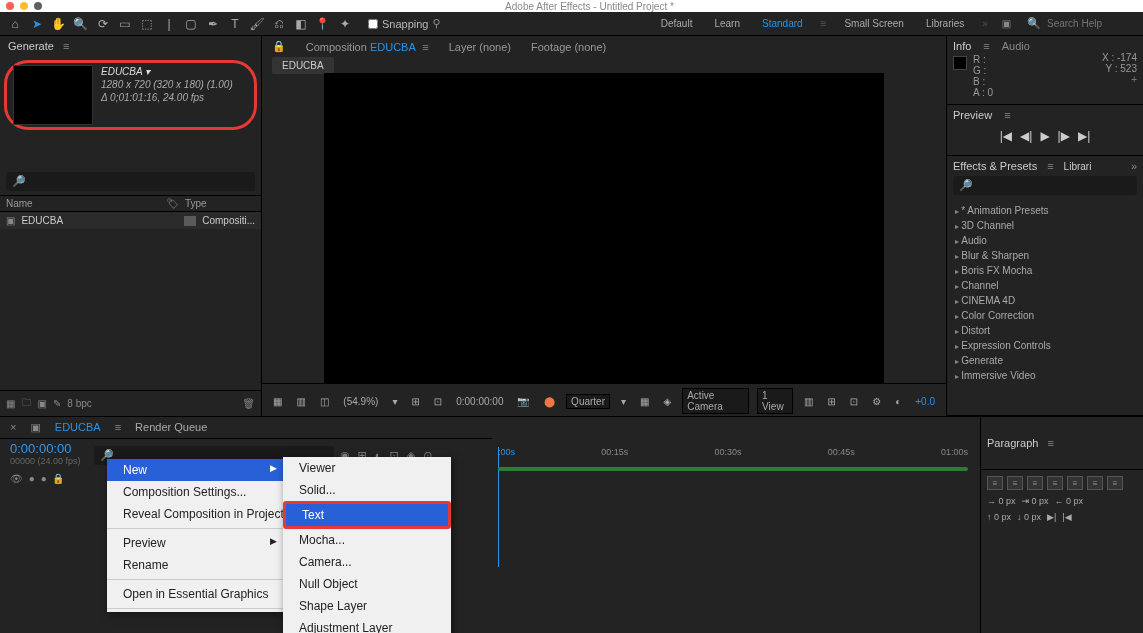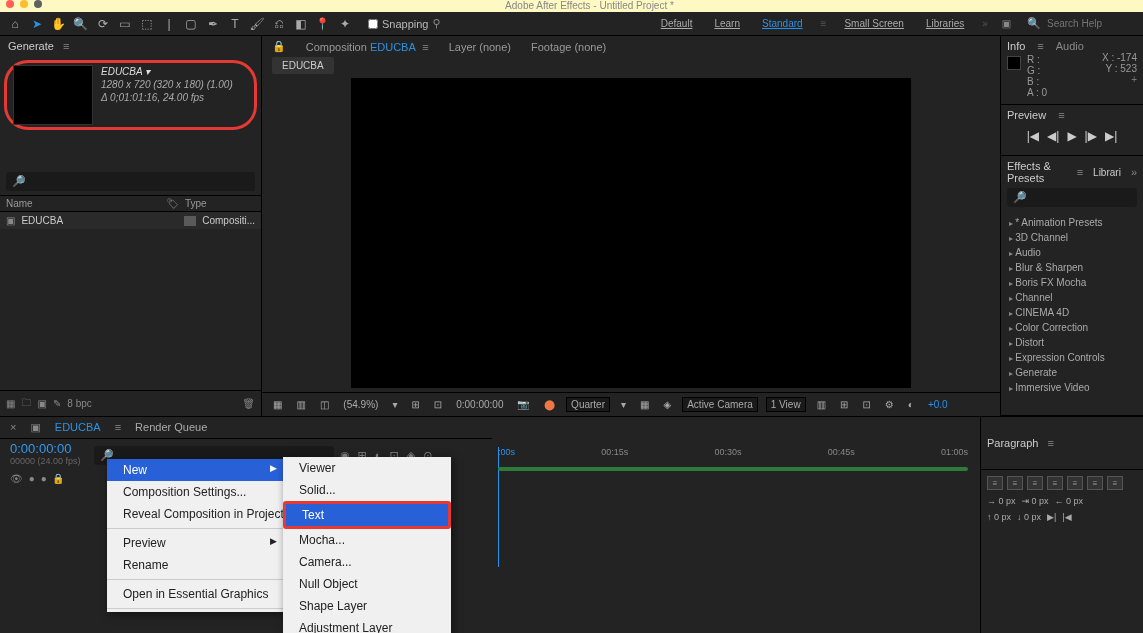--- a/index.html
+++ b/index.html
@@ -1,28 +1,28 @@
 <!DOCTYPE html>
 <html><head>
 <meta charset="utf-8">
 <style>
 * { margin: 0; padding: 0; box-sizing: border-box; font-family: "Segoe UI", Tahoma, sans-serif; }
 body { background: #1e1e1e; color: #b8b8b8; font-size: 11px; width: 1143px; height: 633px; overflow: hidden; position: relative; }
-.titlebar { height: 12px; background: #fef9c3; display: flex; align-items: flex-start; padding: 0 6px; }
+.titlebar { height: 12px; background: #ffffff; display: flex; align-items: center; padding: 0 6px; }
 .traffic { display: flex; gap: 6px; }
 .traffic span { width: 8px; height: 8px; border-radius: 50%; }
 .traffic .red { background: #ff5f56; }
 .traffic .yellow { background: #ffbd2e; }
 .traffic .green { background: #606060; }
 .title-center { flex: 1; text-align: center; font-size: 10px; color: #888; }
 .topbar { height: 24px; background: #232323; display: flex; align-items: center; padding: 0 6px; gap: 8px; border-bottom: 1px solid #000; }
 .tool-icons { display: flex; gap: 4px; align-items: center; }
 .tool-icons span { width: 18px; height: 18px; display: flex; align-items: center; justify-content: center; color: #aaa; cursor: pointer; font-size: 12px; }
 .ws-tabs { display: flex; gap: 14px; margin-left: auto; font-size: 10px; }
-.ws-tab { color: #aaa; cursor: pointer; padding: 0 4px; text-decoration: underline; }
+.ws-tab { color: #aaa; cursor: pointer; padding: 0 4px; }
 .ws-tab.active { color: #2a92e6; }
 .ws-sep { color: #555; }
 .search-help { display: flex; align-items: center; gap: 6px; color: #888; margin-left: 8px; }
 .search-help input { background: transparent; border: none; color: #aaa; font-size: 10px; width: 90px; outline: none; }
 .main { display: flex; height: 380px; }
 .project-panel { width: 262px; background: #232323; border-right: 1px solid #000; display: flex; flex-direction: column; }
 .panel-tab { padding: 4px 8px; font-size: 11px; color: #ccc; background: #232323; }
 .panel-tab .menu-icon { color: #888; margin-left: 6px; }
 .comp-thumb { padding: 2px 6px; display: flex; gap: 8px; align-items: flex-start; border: 3px solid #e53935; border-radius: 24px; margin: 4px; }
 .thumb-preview { width: 80px; height: 60px; background: #000; border: 1px solid #333; }
@@ -35,21 +35,21 @@
 .project-item { display: flex; padding: 3px 6px; background: #2a2a2a; font-size: 10px; color: #ccc; align-items: center; gap: 6px; }
 .comp-panel { flex: 1; background: #232323; display: flex; flex-direction: column; }
 .comp-header { display: flex; gap: 20px; padding: 4px 10px; font-size: 11px; color: #999; align-items: center; }
 .comp-header .active-comp { color: #2a92e6; }
 .comp-tabs { padding: 2px 10px; }
 .comp-tabs span { background: #333; padding: 3px 10px; font-size: 10px; color: #ccc; border-radius: 2px; }
 .viewer { flex: 1; display: flex; align-items: center; justify-content: center; }
 .viewer-canvas { width: 560px; height: 310px; background: #000; }
 .viewer-footer { display: flex; gap: 8px; padding: 4px 8px; font-size: 10px; color: #aaa; align-items: center; border-top: 1px solid #000; }
 .viewer-footer > * { padding: 0 3px; }
-.right-panel { width: 143px; background: #232323; border-left: 1px solid #000; display: flex; flex-direction: column; }
+.right-panel { width: 197px; background: #232323; border-left: 1px solid #000; display: flex; flex-direction: column; }
 .rp-section { border-bottom: 1px solid #000; padding: 4px 6px; }
 .rp-tabs { display: flex; gap: 12px; font-size: 11px; color: #ccc; }
 .rp-tabs .dim { color: #888; }
 .color-info { display: flex; flex-direction: column; font-size: 10px; color: #999; padding: 2px 0; position: relative; }
 .color-info .swatch { position: absolute; left: 0; top: 4px; width: 14px; height: 14px; background: #000; border: 1px solid #444; }
 .color-info .vals { margin-left: 20px; }
 .xy { position: absolute; right: 0; top: 0; font-size: 10px; text-align: right; }
 .preview-row { height: 30px; display: flex; align-items: center; justify-content: center; gap: 8px; }
 .preview-row span { color: #ccc; cursor: pointer; font-size: 12px; }
 .ep-header { display: flex; gap: 10px; font-size: 11px; color: #ccc; align-items: center; }

